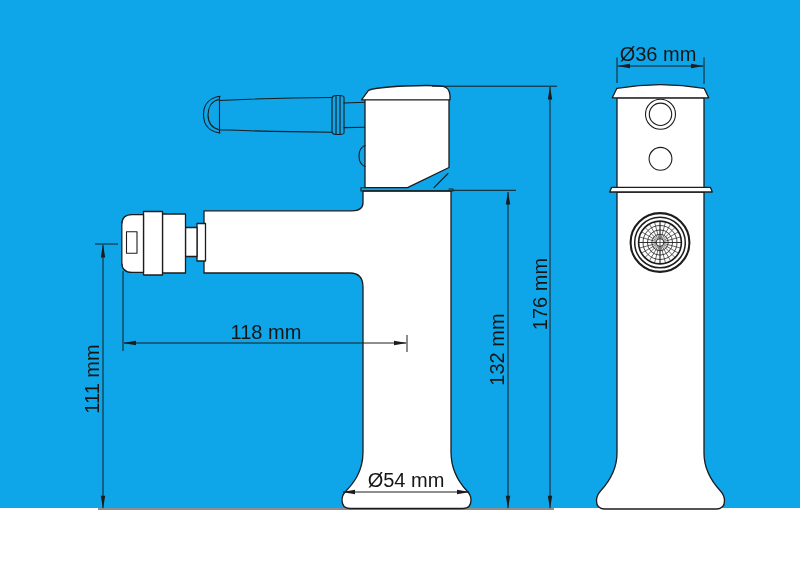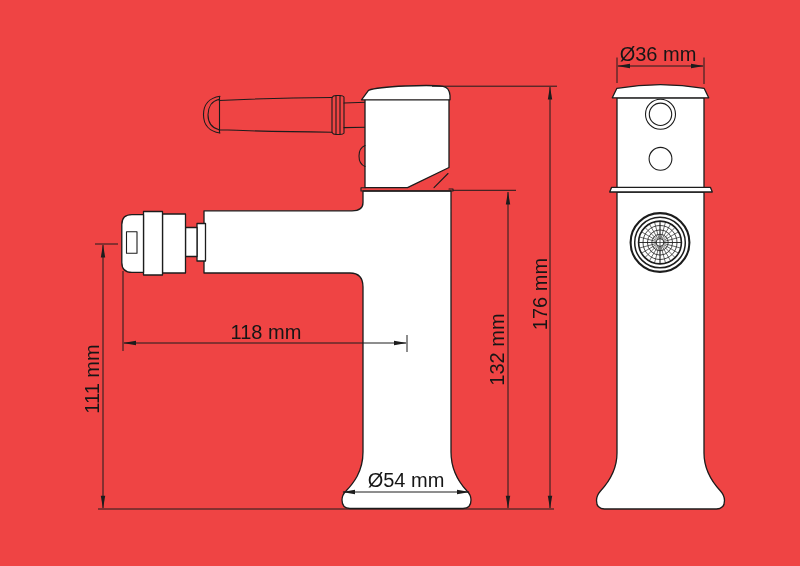--- a/index.html
+++ b/index.html
@@ -6,22 +6,22 @@
     margin: 0;
     padding: 0;
     background: #ffffff;
     width: 800px;
     height: 566px;
     overflow: hidden;
   }
   .stage {
     position: relative;
     width: 800px;
-    height: 566px;
-    background: #ef4444;
+    height: 508px;
+    background: #0ea5e9;
   }
   svg { display: block; }
   .outline {
     fill: #ffffff;
     stroke: #1c1c1c;
     stroke-width: 1.3;
     stroke-linejoin: round;
     stroke-linecap: round;
   }
   .detail {

